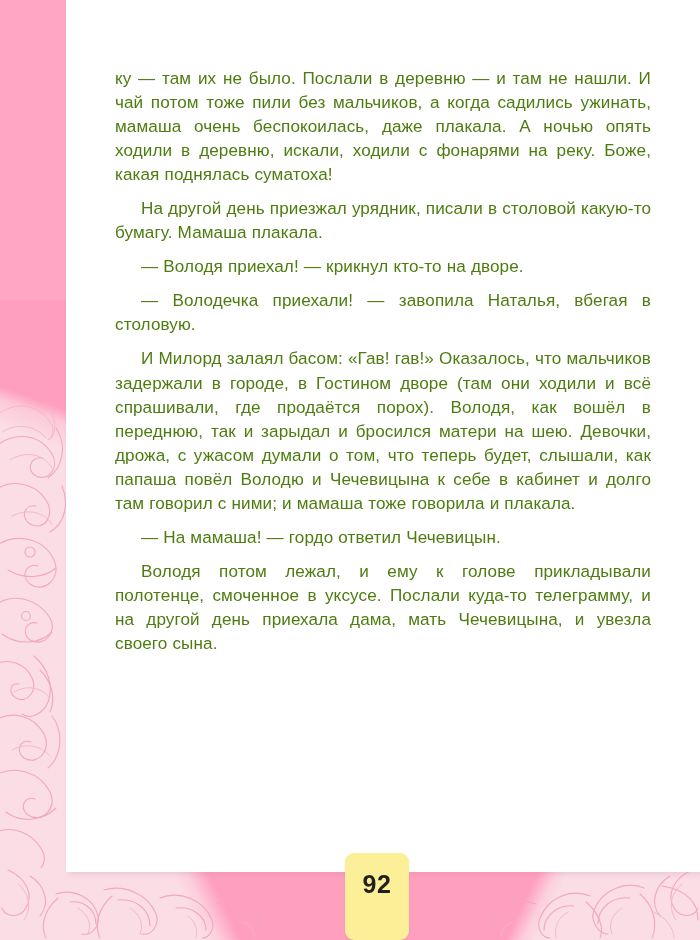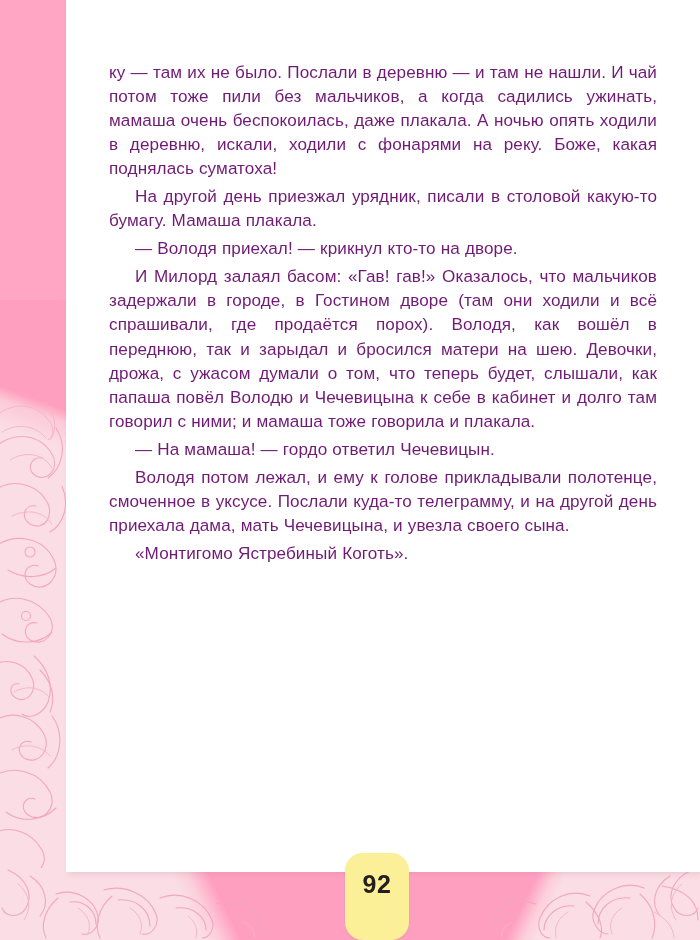--- a/index.html
+++ b/index.html
@@ -138,45 +138,45 @@
   }
 
   #article-body {
     position: absolute;
     left: 39px;
     top: 57px;
     width: 556px;
   }
 
   .para {
-    margin: 4px;
+    margin: 10px;
     font-size: 17.1px;
     line-height: 24.05px;
-    color: #701a75;
+    color: #4d7c0f;
     text-align: justify;
     text-justify: inter-word;
     text-indent: 26px;
     letter-spacing: 0.1px;
     word-spacing: 0.2px;
     -webkit-hyphens: none;
     hyphens: none;
   }
   .para.no-indent {
     text-indent: 0;
   }
 
   
   #page-number-badge {
     position: absolute;
     left: 345px;
     top: 853px;
     width: 64px;
     height: 87px;
     background: #fbf097;
-    border-radius: 18px;
+    border-radius: 9px;
     display: flex;
     align-items: flex-start;
     justify-content: center;
     box-shadow: 0 1px 2px rgba(160, 130, 60, 0.18);
   }
   #page-number-badge .pnum {
     font-size: 25px;
     font-weight: bold;
     color: #231f20;
     line-height: 1;
@@ -279,24 +279,24 @@
       <path d="M72 54 C 64 58, 60 64, 62 70"></path>
       <path d="M214 44 C 226 50, 234 60, 234 70"></path>
     </g>
   </svg>
 
   <div id="text-sheet">
     <div id="article-body">
       <p class="para no-indent">ку — там их не было. Послали в деревню — и там не нашли. И чай потом тоже пили без мальчиков, а когда садились ужинать, мамаша очень беспокоилась, даже плакала. А ночью опять ходили в деревню, искали, ходили с фонарями на реку. Боже, какая поднялась суматоха!</p>
       <p class="para">На другой день приезжал урядник, писали в столовой какую-то бумагу. Мамаша плакала.</p>
       <p class="para">— Володя приехал! — крикнул кто-то на дворе.</p>
+      <p class="para">— Володечка приехали! — завопила Наталья, вбегая в столовую.</p>
       <p class="para">И Милорд залаял басом: «Гав! гав!» Оказалось, что мальчиков задержали в городе, в Гостином дворе (там они ходили и всё спрашивали, где продаётся порох). Володя, как вошёл в переднюю, так и зарыдал и бросился матери на шею. Девочки, дрожа, с ужасом думали о том, что теперь будет, слышали, как папаша повёл Володю и Чечевицына к себе в кабинет и долго там говорил с ними; и мамаша тоже говорила и плакала.</p>
       <p class="para">— На мамаша! — гордо ответил Чечевицын.</p>
       <p class="para">Володя потом лежал, и ему к голове прикладывали полотенце, смоченное в уксусе. Послали куда-то телеграмму, и на другой день приехала дама, мать Чечевицына, и увезла своего сына.</p>
-      <p class="para">«Монтигомо Ястребиный Коготь».</p>
     </div>
   </div>
 
   <div id="page-number-badge">
     <span class="pnum">92</span>
   </div>
 
 </div>
 
 </body></html>

